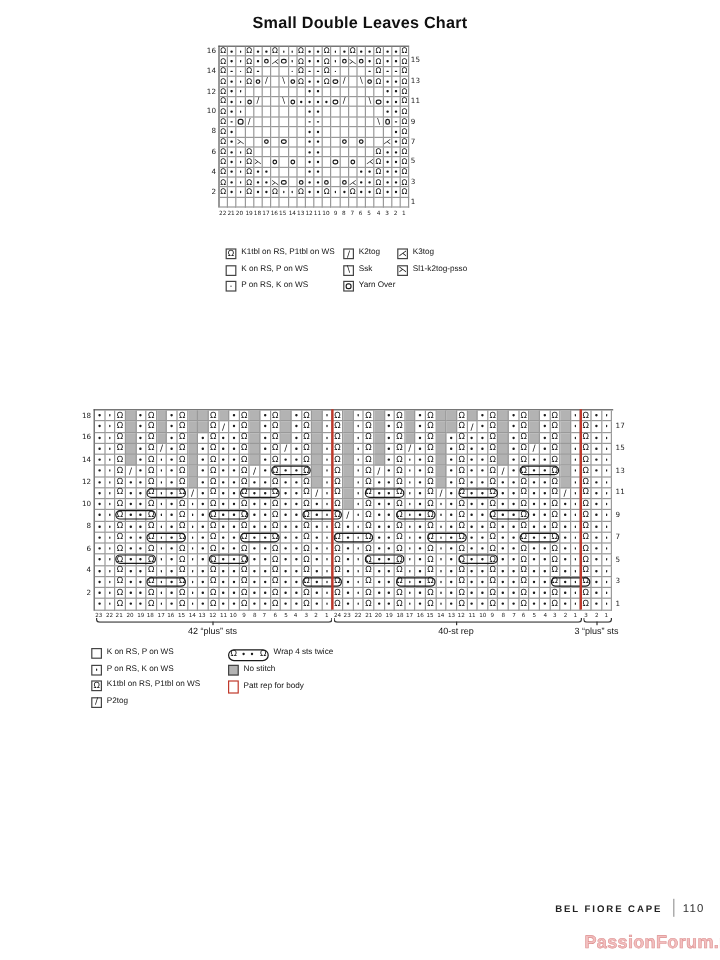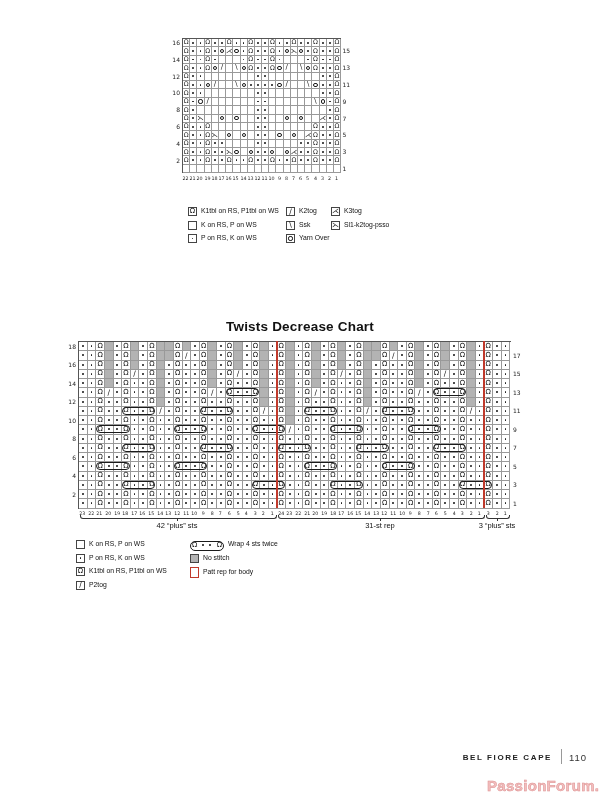--- a/index.html
+++ b/index.html
@@ -31,20 +31,21 @@
        font-size:8px;font-weight:bold;letter-spacing:1.6px;color:#222;}
   #footer-divider{position:absolute;left:561px;top:749px;width:1px;height:15px;background:#999;}
   #footer-page{position:absolute;left:569px;top:752px;font-size:9.5px;letter-spacing:1px;color:#333;}
   #watermark{position:absolute;left:487px;top:777px;font-size:15px;font-weight:bold;
        color:#f2bfbf;-webkit-text-stroke:0.5px #dd8f8f;letter-spacing:0.3px;}
 </style>
 </head>
 <body>
 
 <div id="page">
+  <div class="title" style="top:11px;">Small Double Leaves Chart</div>
   <div id="c1">
       <div class="grid" style="left: 182px; top: 38px; width: 158.4px; height: 134.4px;">
         <div class="grow" style="height: 8.4px;">
           <div class="cc" style="width: 7.2px; height: 8.4px;">
             <div class="sym" style="font-size: 6.4px;">Ω</div>
           </div>
           <div class="cc" style="width: 7.2px; height: 8.4px;">
             <div class="dot"></div>
           </div>
           <div class="cc" style="width: 7.2px; height: 8.4px;">
@@ -954,21 +955,20 @@
         <div class="legend-text">K3tog</div>
       </div>
       <div class="legend-item" style="left: 331px; top: 220.5px;">
         <div class="swatch" style="width: 9px; height: 9px;">
           <div class="sym" style="font-size: 7px;">⋋</div>
         </div>
         <div class="legend-text">Sl1-k2tog-psso</div>
       </div>
     </div>
 
-  <div class="title" style="top:319px;">Twists Decrease Chart</div>
   <div id="c2">
       <div class="grid" style="left: 78px; top: 341px; width: 432px; height: 166.5px;">
         <div class="grow" style="height: 9.25px;">
           <div class="cc" style="width: 8.64px; height: 9.25px;">
             <div class="dot"></div>
           </div>
           <div class="cc" style="width: 8.64px; height: 9.25px;">
             <div class="dot"></div>
           </div>
           <div class="cc" style="width: 8.64px; height: 9.25px;">
@@ -3689,20 +3689,20 @@
         <div class="swatch" style="width: 9px; height: 9px; background: rgb(179, 179, 179);"></div>
         <div class="legend-text">No stitch</div>
       </div>
       <div class="legend-item" style="left: 190px; top: 567px;">
         <div class="swatch" style="width: 9px; height: 11px; border: 1.6px solid rgb(192, 57, 43);"></div>
         <div class="legend-text">Patt rep for body</div>
       </div>
     </div>
 
   <div class="caption" style="left:127px;top:522px;width:100px;">42 “plus” sts</div>
-  <div class="caption" style="left:330px;top:522px;width:100px;">31-st rep</div>
+  <div class="caption" style="left:330px;top:522px;width:100px;">40-st rep</div>
   <div class="caption" style="left:457px;top:522px;width:80px;">3 “plus” sts</div>
 
   <div id="footer-title">BEL FIORE CAPE</div>
   <div id="footer-divider"></div>
   <div id="footer-page">110</div>
   <div id="watermark">PassionForum.ru</div>
 </div>
 
 </body></html>

